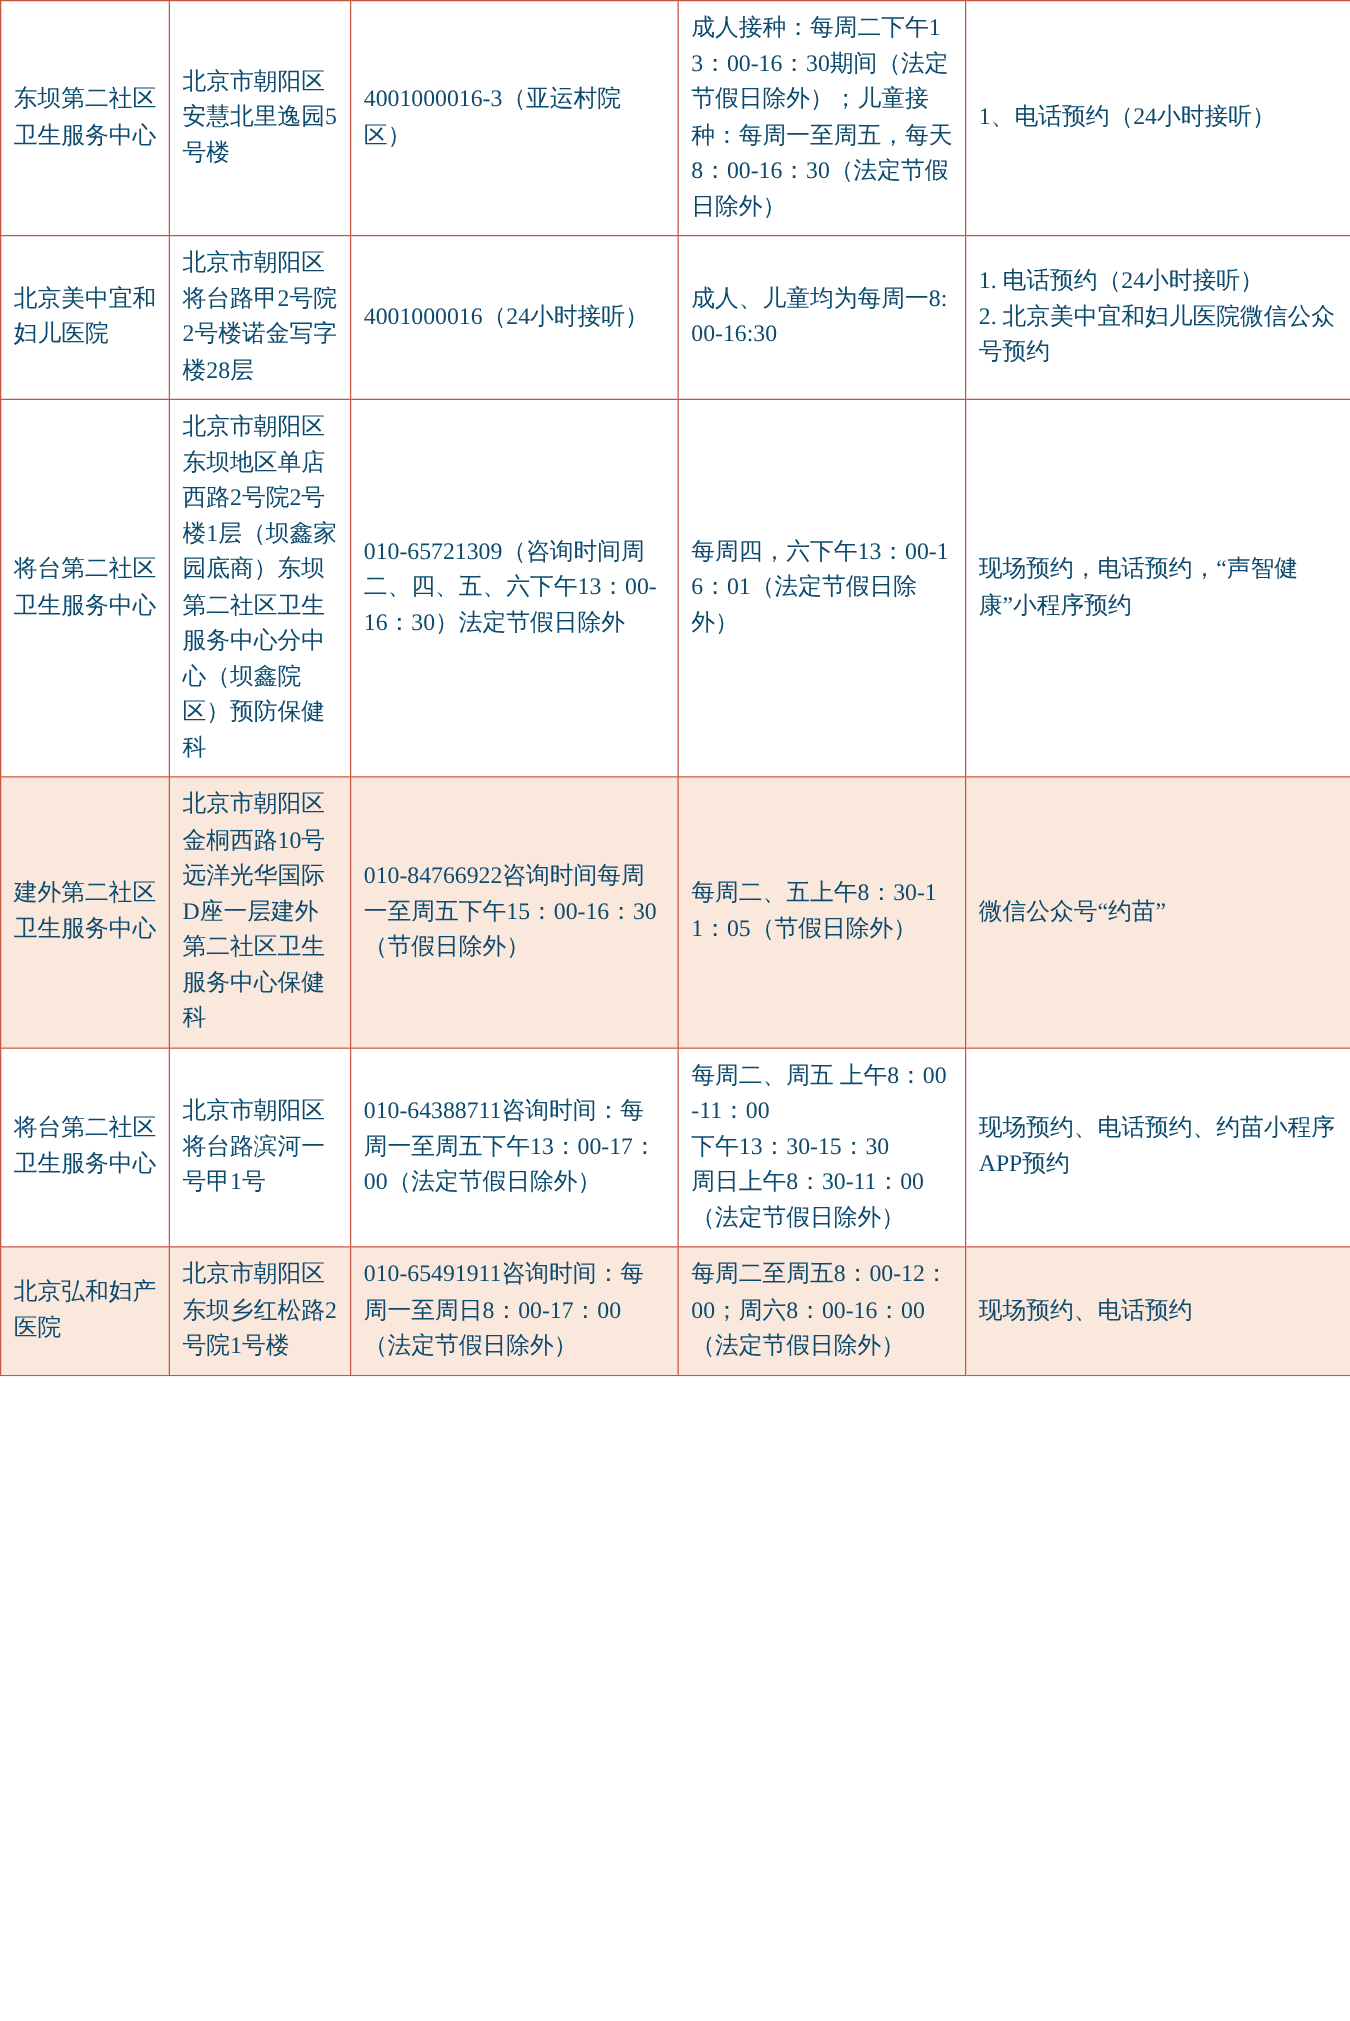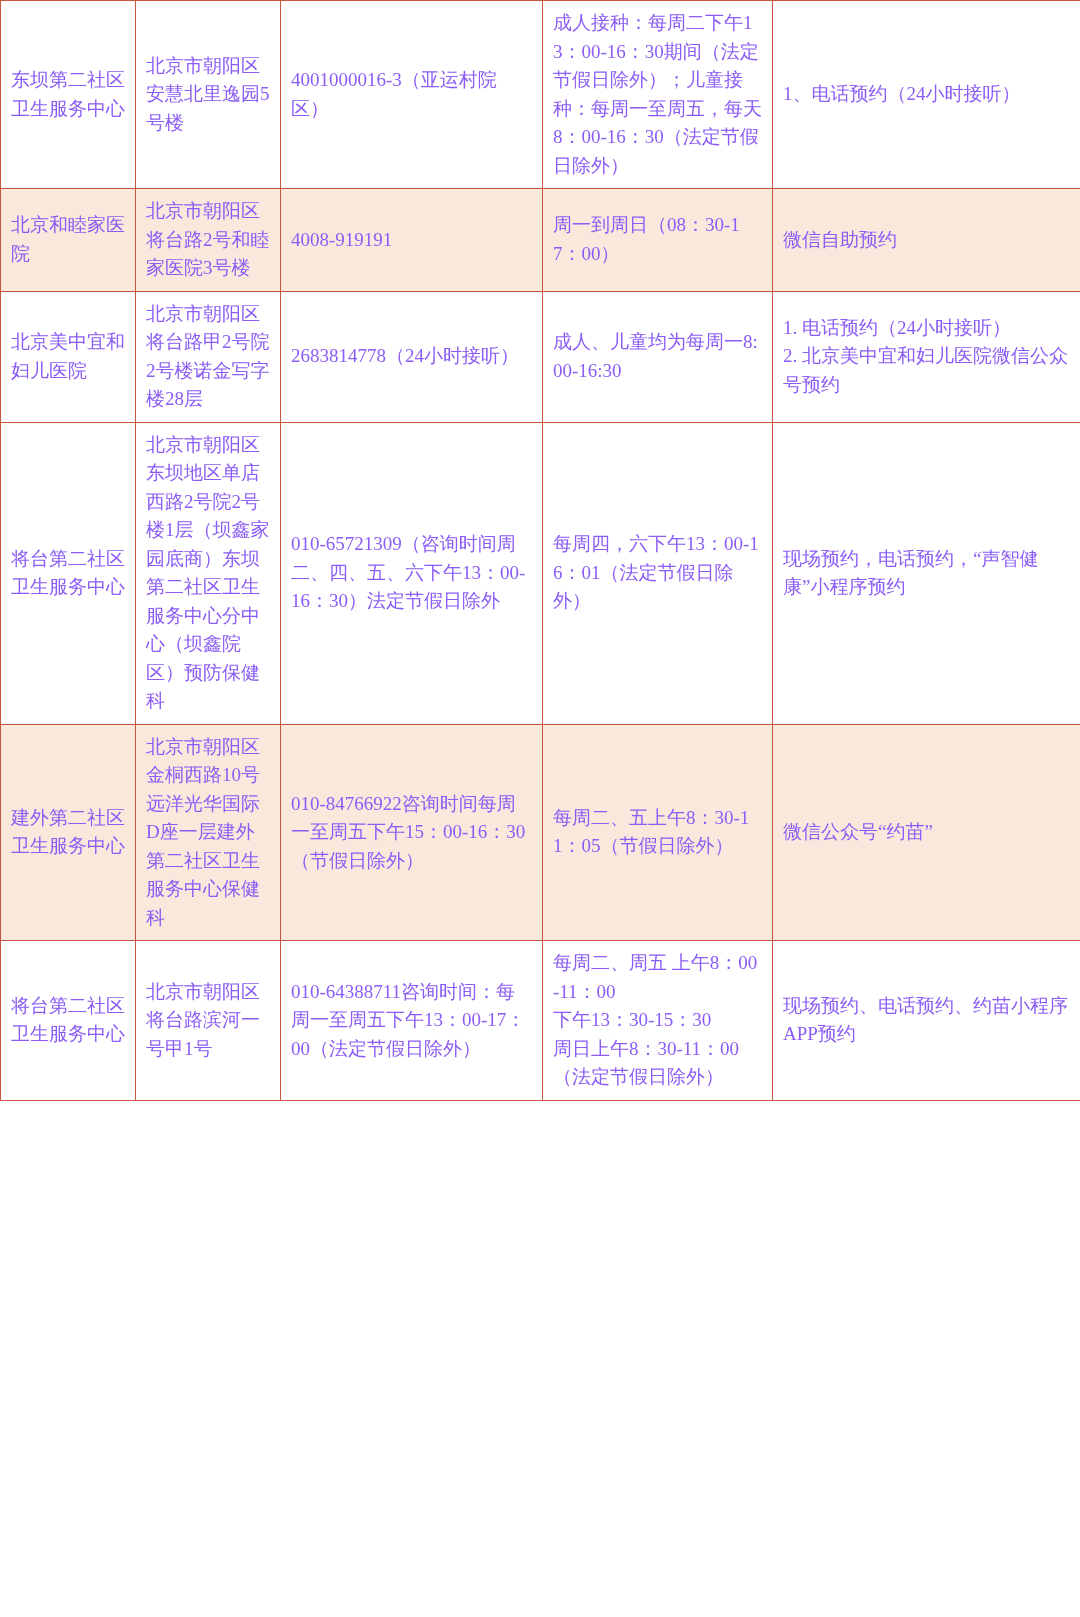--- a/index.html
+++ b/index.html
@@ -15,21 +15,21 @@
     border-collapse: collapse;
     width: 1080px;
     table-layout: fixed;
   }
   #vaccine-table td {
     border: 1px solid #c8553d;
     vertical-align: middle;
     padding: 8px 10px;
     font-size: 19px;
     line-height: 1.5;
-    color: #8b5cf6;
+    color: #0c4a6e;
     word-break: break-all;
   }
   #vaccine-table tr.shaded td {
     background: #fbe8dd;
   }
   #vaccine-table tr.plain td {
     background: #ffffff;
   }
   col.c0 { width: 135px; }
   col.c1 { width: 145px; }
@@ -63,46 +63,29 @@
       <td>
           <span class="cell-text">4001000016-3（亚运村院区）</span>
         </td>
       <td>
           <span class="cell-text">成人接种：每周二下午13：00-16：30期间（法定节假日除外）；儿童接种：每周一至周五，每天8：00-16：30（法定节假日除外）</span>
         </td>
       <td>
           <span class="cell-text">1、电话预约（24小时接听）</span>
         </td>
     </tr>
-    <tr class="shaded">
-      <td>
-          <span class="cell-text">北京和睦家医院</span>
-        </td>
-      <td>
-          <span class="cell-text">北京市朝阳区将台路2号和睦家医院3号楼</span>
-        </td>
-      <td>
-          <span class="cell-text">4008-919191</span>
-        </td>
-      <td>
-          <span class="cell-text">周一到周日（08：30-17：00）</span>
-        </td>
-      <td>
-          <span class="cell-text">微信自助预约</span>
-        </td>
-    </tr>
     <tr class="plain">
       <td>
           <span class="cell-text">北京美中宜和妇儿医院</span>
         </td>
       <td>
           <span class="cell-text">北京市朝阳区将台路甲2号院2号楼诺金写字楼28层</span>
         </td>
       <td>
-          <span class="cell-text">2683814778（24小时接听）</span>
+          <span class="cell-text">4001000016（24小时接听）</span>
         </td>
       <td>
           <span class="cell-text">成人、儿童均为每周一8:00-16:30</span>
         </td>
       <td>
           <span class="cell-text">1. 电话预约（24小时接听）
 2. 北京美中宜和妇儿医院微信公众号预约</span>
         </td>
     </tr>
     <tr class="plain">
@@ -151,14 +134,31 @@
         </td>
       <td>
           <span class="cell-text">每周二、周五 上午8：00-11：00
 下午13：30-15：30
 周日上午8：30-11：00（法定节假日除外）</span>
         </td>
       <td>
           <span class="cell-text">现场预约、电话预约、约苗小程序APP预约</span>
         </td>
     </tr>
+    <tr class="shaded">
+      <td>
+          <span class="cell-text">北京弘和妇产医院</span>
+        </td>
+      <td>
+          <span class="cell-text">北京市朝阳区东坝乡红松路2号院1号楼</span>
+        </td>
+      <td>
+          <span class="cell-text">010-65491911咨询时间：每周一至周日8：00-17：00（法定节假日除外）</span>
+        </td>
+      <td>
+          <span class="cell-text">每周二至周五8：00-12：00；周六8：00-16：00（法定节假日除外）</span>
+        </td>
+      <td>
+          <span class="cell-text">现场预约、电话预约</span>
+        </td>
+    </tr>
   </tbody>
 </table>
 
 </body></html>

